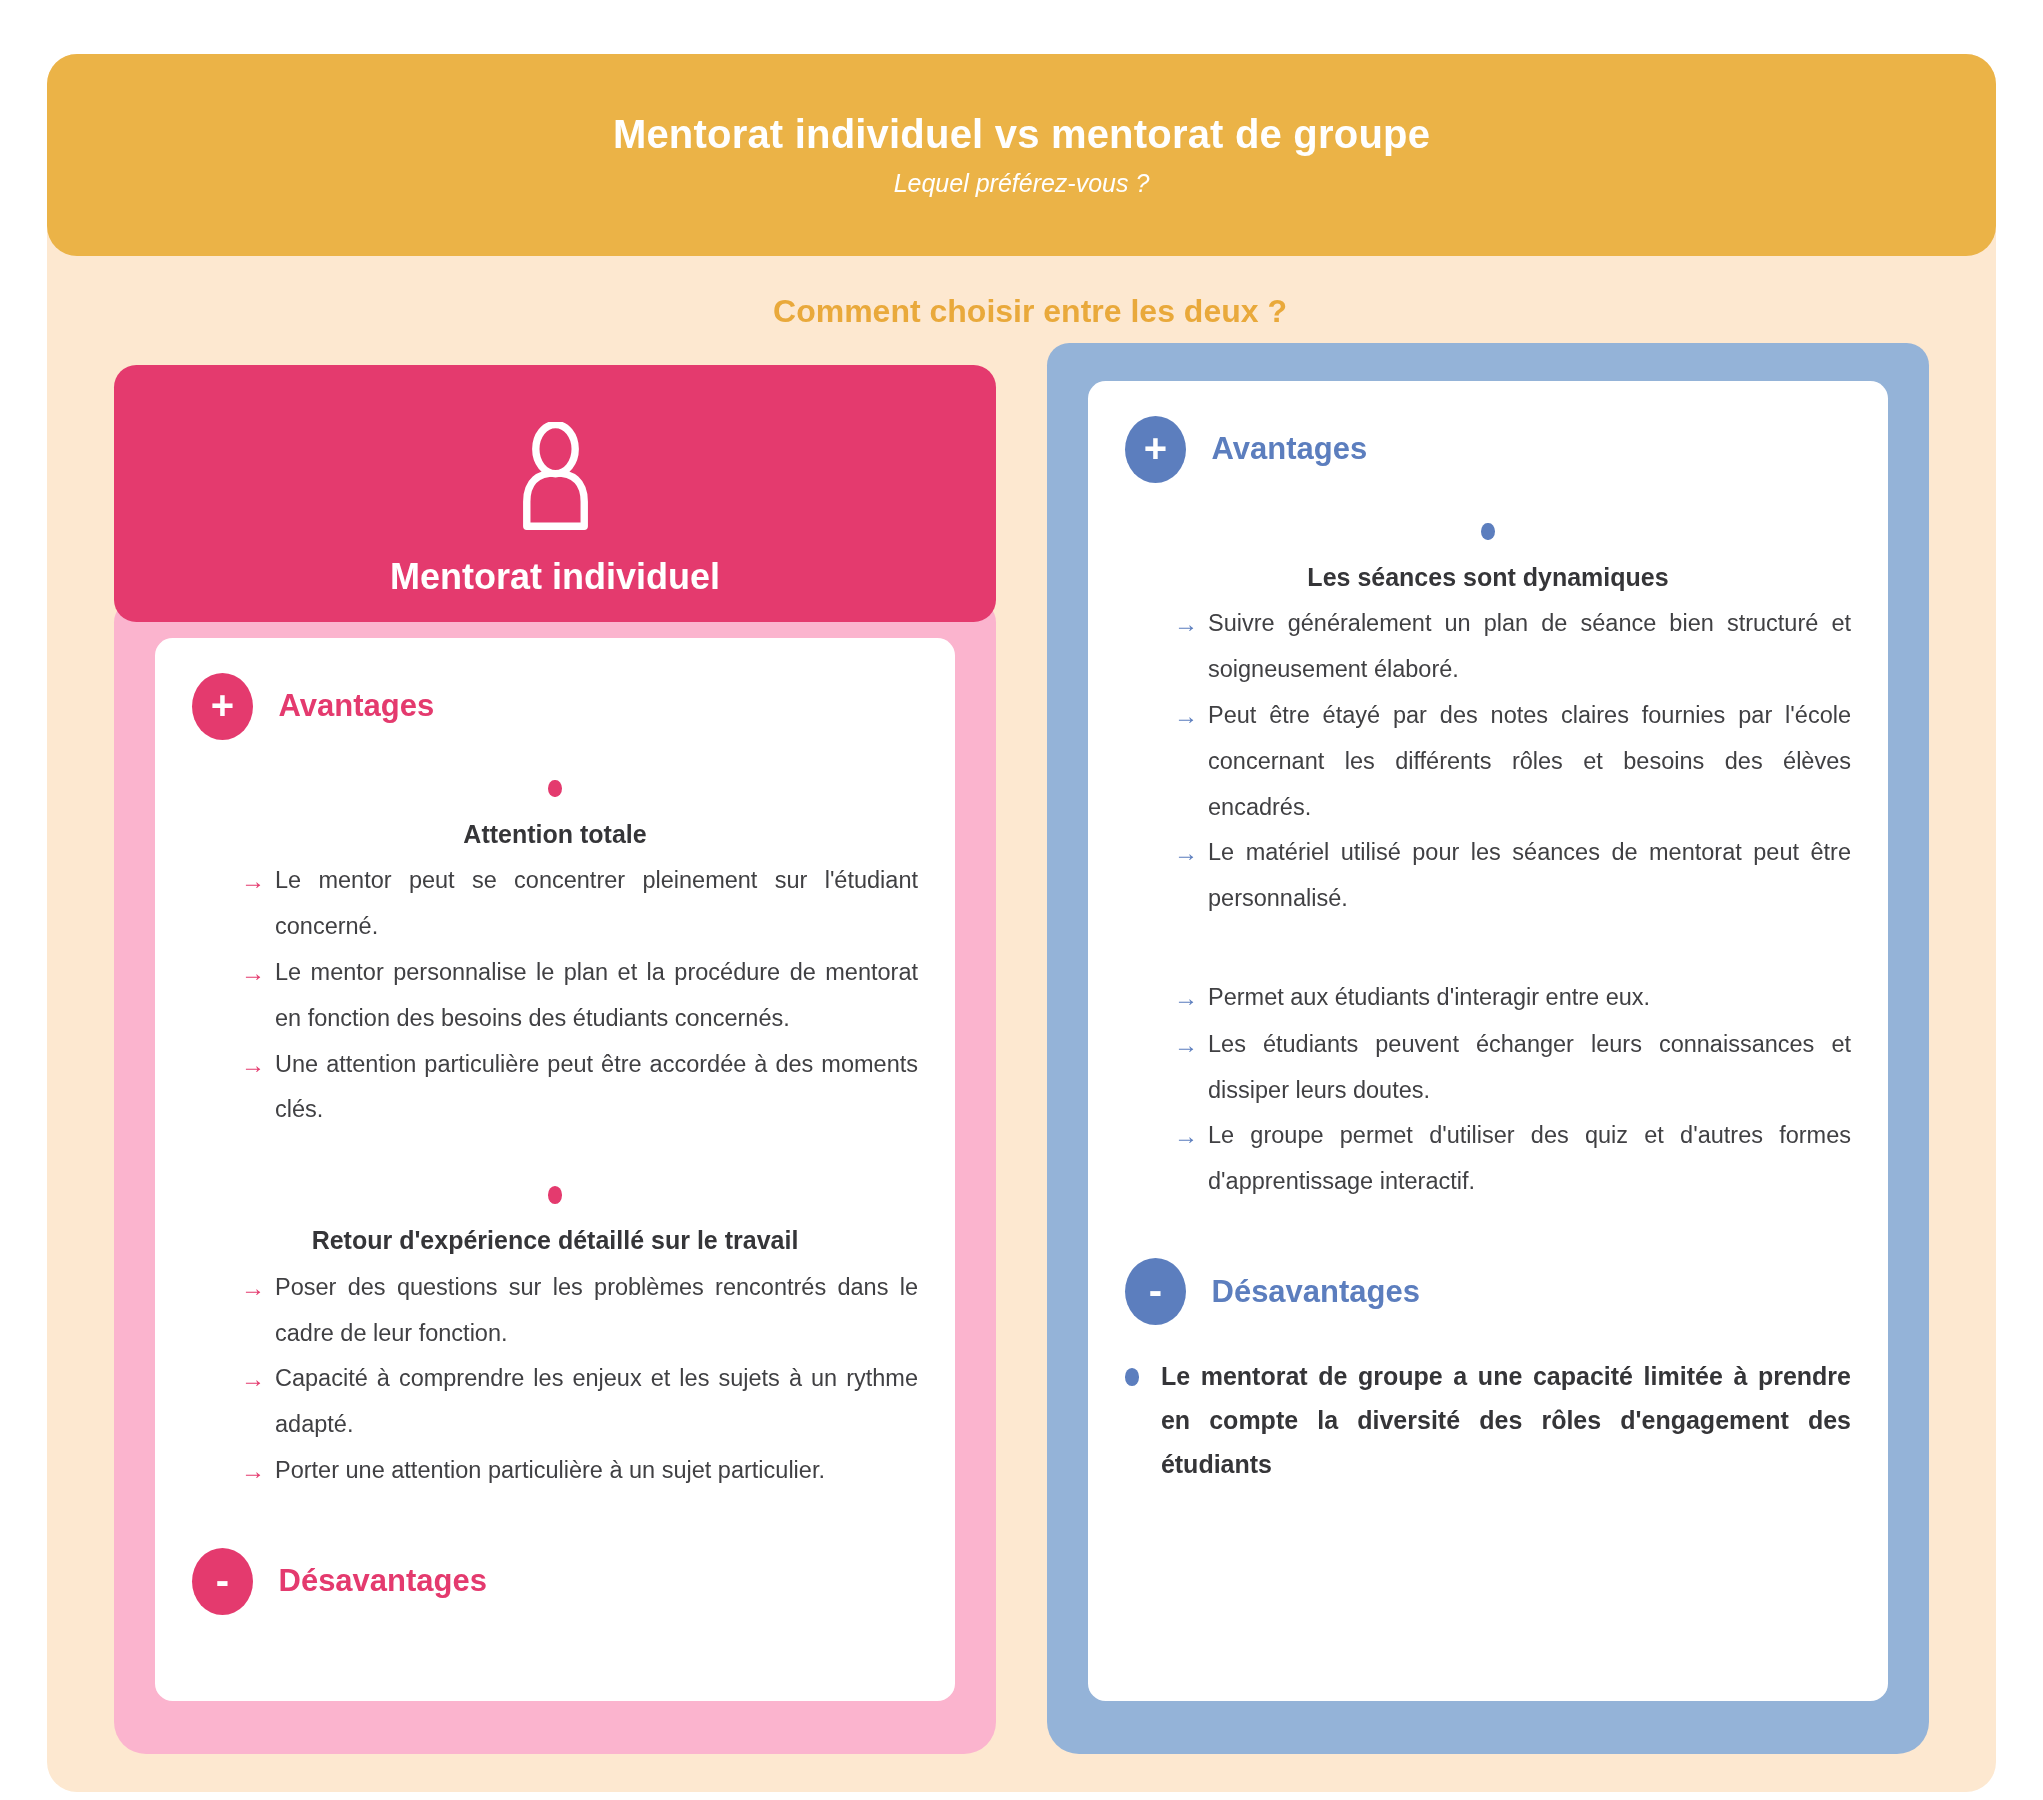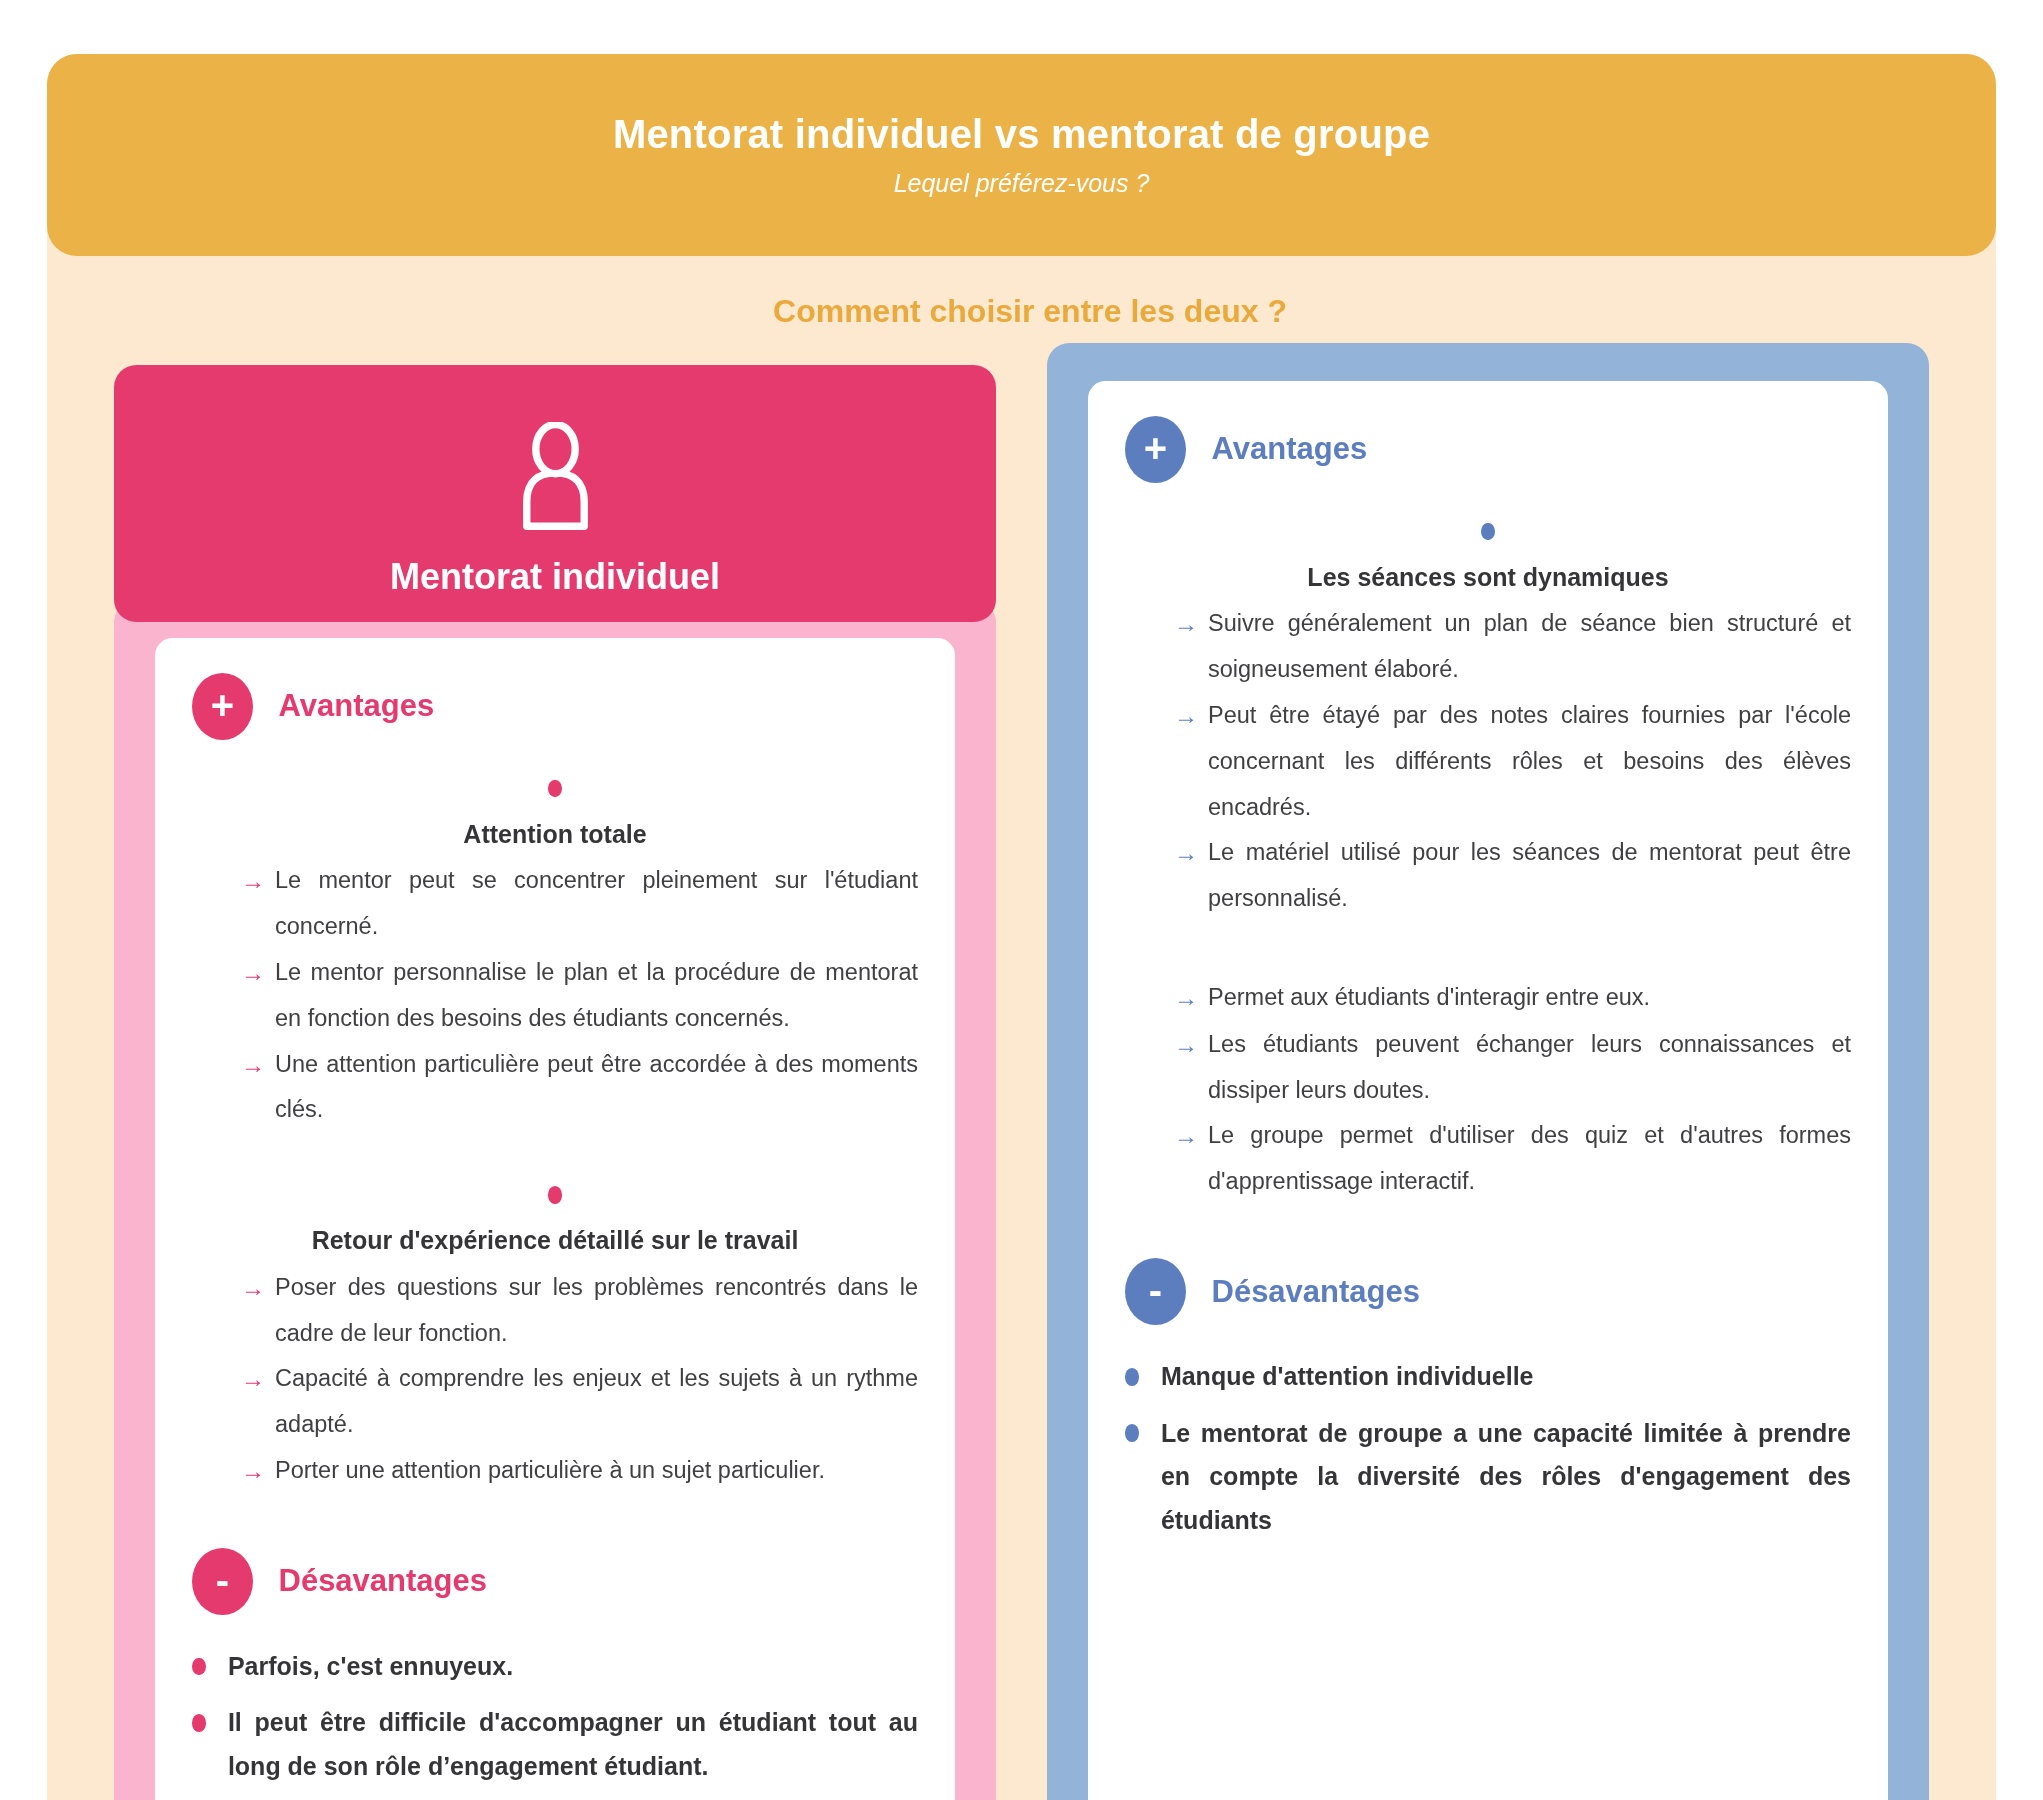--- a/index.html
+++ b/index.html
@@ -201,30 +201,20 @@
                       <span class="arrow">→</span>
                       <p class="sub-text">Porter une attention particulière à un sujet particulier.</p>
                     </div>
                   </div>
                 </div>
               </div>
         <div class="section-row dis">
           <span class="badge">-</span>
           <span class="section-label dis-label">Désavantages</span>
         </div>
-        <ul class="dis-list">
-                <li class="dis-item">
-                  <span class="dot"></span>
-                  <p class="dis-text">Parfois, c'est ennuyeux.</p>
-                </li>
-                <li class="dis-item">
-                  <span class="dot"></span>
-                  <p class="dis-text">Il peut être difficile d'accompagner un étudiant tout au long de son rôle d’engagement étudiant.</p>
-                </li>
-              </ul>
       </div>
     </div>
   </section>
         <section class="column" style="--accent: #5C7EBE; --tint: #94B3D8;">
     <div class="col-body">
       <div class="white-card">
         <div class="section-row adv">
           <span class="badge">+</span>
           <span class="section-label adv-label">Avantages</span>
         </div>
@@ -266,24 +256,20 @@
                   </div>
                 </div>
               </div>
         <div class="section-row dis">
           <span class="badge">-</span>
           <span class="section-label dis-label">Désavantages</span>
         </div>
         <ul class="dis-list">
                 <li class="dis-item">
                   <span class="dot"></span>
-                  <p class="dis-text">Manque d'attention individuelle</p>
-                </li>
-                <li class="dis-item">
-                  <span class="dot"></span>
                   <p class="dis-text">Le mentorat de groupe a une capacité limitée à prendre en compte la diversité des rôles d'engagement des étudiants</p>
                 </li>
               </ul>
       </div>
     </div>
   </section>
       </main>
 
   </div>
 </div>

